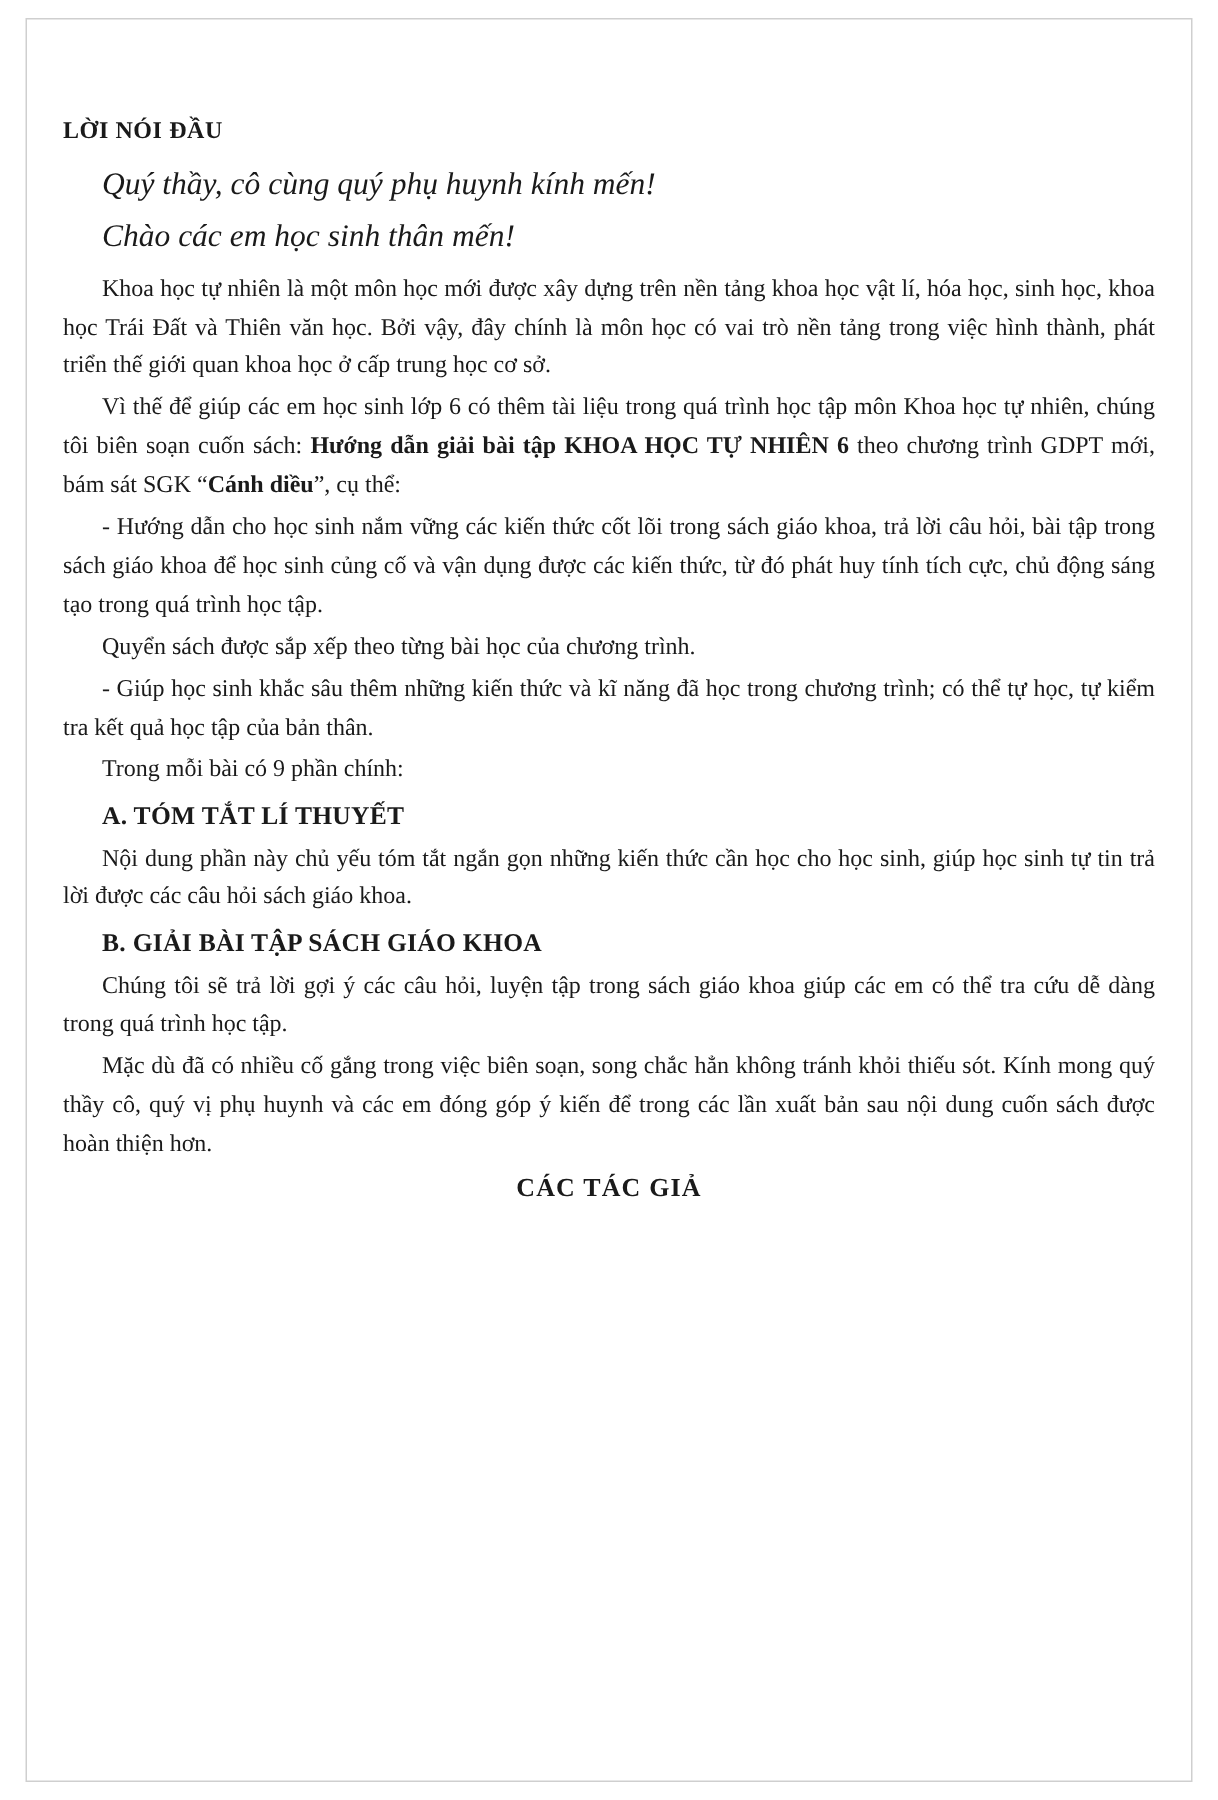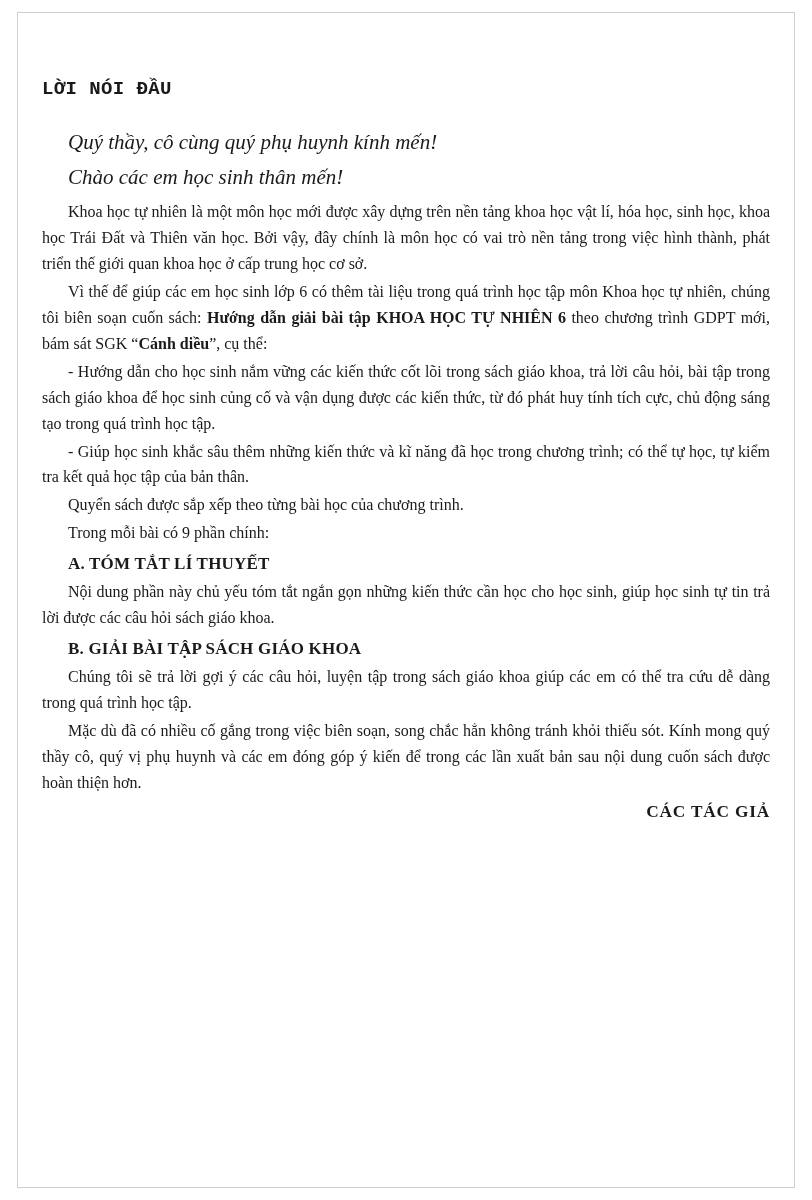--- a/index.html
+++ b/index.html
@@ -30,26 +30,25 @@
     pointer-events: none;
   }
   .content {
     position: absolute;
     left: 42px;
     top: 78px;
     width: 728px;
     color: #1a1a1a;
   }
   .heading-main {
-    font-size: 19px;
+    font-size: 16px;
     font-weight: bold;
     letter-spacing: 0.4px;
-    margin: 0 0 27px 0;
+    margin: 0 0 11px 0;
     line-height: 1.25;
-    font-family: Liberation Mono, monospace;
   }
   .italic-line {
     font-style: italic;
     font-size: 21px;
     margin: 0 0 8px 0;
     padding-left: 26px;
     line-height: 1.3;
   }
   p.body-par {
     font-size: 16px;
@@ -69,21 +68,21 @@
   .bi {
     font-weight: bold;
   }
   .b {
     font-weight: bold;
   }
   .signature {
     font-size: 17.3px;
     font-weight: bold;
     letter-spacing: 0.8px;
-    text-align: right;
+    text-align: center;
     margin-top: 2px;
     line-height: 1.6;
   }
 </style>
 </head>
 <body>
 
 <div class="page">
   <div class="page-border"></div>
 
@@ -92,23 +91,23 @@
     <div class="heading-main">LỜI NÓI ĐẦU</div>
 
     <div class="italic-line">Quý thầy, cô cùng quý phụ huynh kính mến!</div>
     <div class="italic-line">Chào các em học sinh thân mến!</div>
 
     <p class="body-par">Khoa học tự nhiên là một môn học mới được xây dựng trên nền tảng khoa học vật lí, hóa học, sinh học, khoa học Trái Đất và Thiên văn học. Bởi vậy, đây chính là môn học có vai trò nền tảng trong việc hình thành, phát triển thế giới quan khoa học ở cấp trung học cơ sở.</p>
 
     <p class="body-par"><span>Vì thế để giúp các em học sinh lớp 6 có thêm tài liệu trong quá trình học tập môn Khoa học tự nhiên, chúng tôi biên soạn cuốn sách: </span><span class="bi">Hướng dẫn giải bài tập KHOA HỌC TỰ NHIÊN 6</span><span> theo chương trình GDPT mới, bám sát SGK “</span><span class="b">Cánh diều</span><span>”, cụ thể:</span></p>
 
     <p class="body-par">- Hướng dẫn cho học sinh nắm vững các kiến thức cốt lõi trong sách giáo khoa, trả lời câu hỏi, bài tập trong sách giáo khoa để học sinh củng cố và vận dụng được các kiến thức, từ đó phát huy tính tích cực, chủ động sáng tạo trong quá trình học tập.</p>
+    <p class="body-par">Quyển sách được sắp xếp theo từng bài học của chương trình.</p>
+
     <p class="body-par">- Giúp học sinh khắc sâu thêm những kiến thức và kĩ năng đã học trong chương trình; có thể tự học, tự kiểm tra kết quả học tập của bản thân.</p>
-
-    <p class="body-par">Quyển sách được sắp xếp theo từng bài học của chương trình.</p>
     <p class="body-par">Trong mỗi bài có 9 phần chính:</p>
 
     <div class="sec-head">A. TÓM TẮT LÍ THUYẾT</div>
     <p class="body-par">Nội dung phần này chủ yếu tóm tắt ngắn gọn những kiến thức cần học cho học sinh, giúp học sinh tự tin trả lời được các câu hỏi sách giáo khoa.</p>
 
     <div class="sec-head">B. GIẢI BÀI TẬP SÁCH GIÁO KHOA</div>
     <p class="body-par">Chúng tôi sẽ trả lời gợi ý các câu hỏi, luyện tập trong sách giáo khoa giúp các em có thể tra cứu dễ dàng trong quá trình học tập.</p>
 
     <p class="body-par">Mặc dù đã có nhiều cố gắng trong việc biên soạn, song chắc hẳn không tránh khỏi thiếu sót. Kính mong quý thầy cô, quý vị phụ huynh và các em đóng góp ý kiến để trong các lần xuất bản sau nội dung cuốn sách được hoàn thiện hơn.</p>
 

